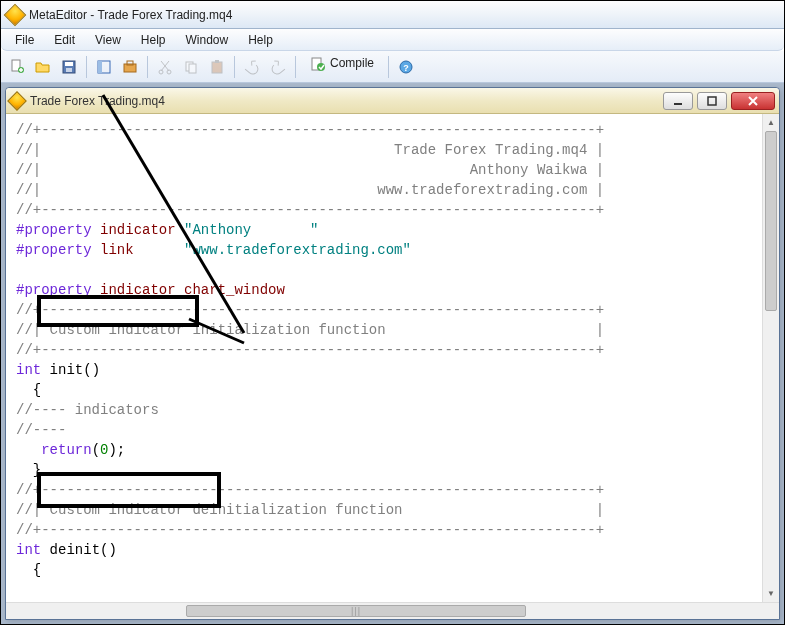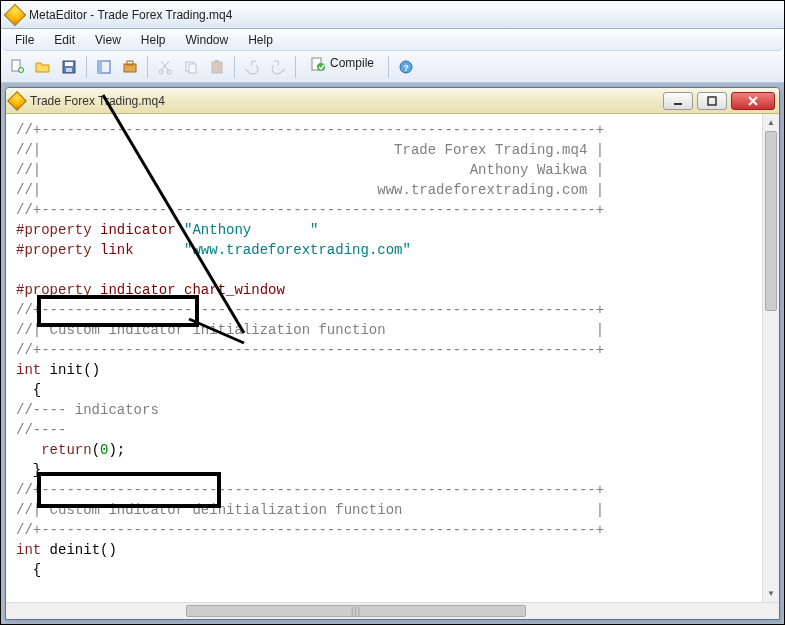--- a/index.html
+++ b/index.html
@@ -201,21 +201,21 @@
     }
     .hscroll .grip {
       position: absolute;
       left: 50%; top: 50%;
       transform: translate(-50%, -50%);
       color: #999;
       font-size: 9px;
       letter-spacing: 1px;
     }
     .c-gray { color: #808080; }
-    .c-blue { color: #7f1d1d; }
+    .c-blue { color: #6d28d9; }
     .c-teal { color: #008080; }
     .c-red  { color: #800000; }
     .c-num  { color: #008000; }
     .annotation-box1 {
       position: absolute;
       border: 4px solid #000;
       left: 36px; top: 212px;
       width: 162px; height: 32px;
       pointer-events: none;
     }

